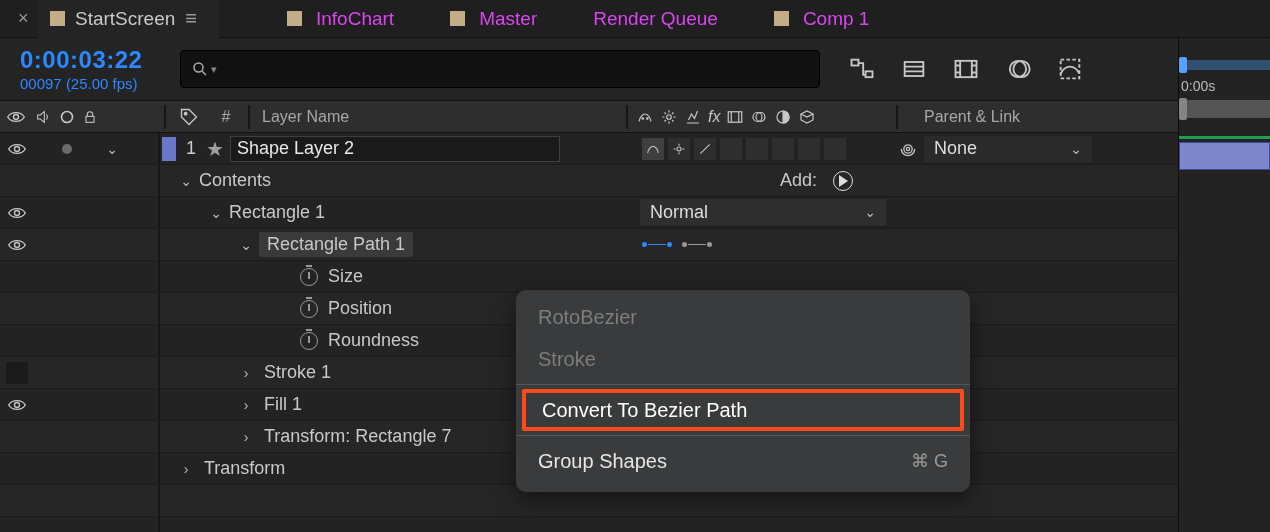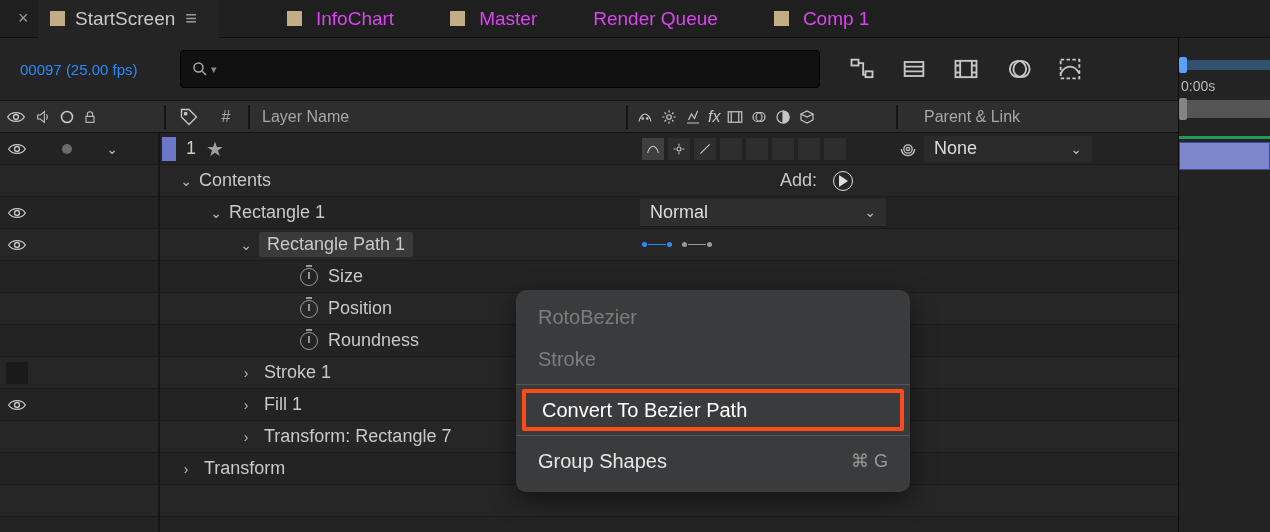--- a/index.html
+++ b/index.html
@@ -63,21 +63,21 @@
   .parent-dd { display:flex; align-items:center; justify-content:space-between; background:#2a2a2a; width:168px; height:26px; padding:0 10px; color:#ddd; font-size:18px; margin-left:6px;gap:6px;}
   .chev-down { font-size:14px; color:#bbb;}
   .switch-cell { display:flex; align-items:center; gap:4px; padding-left:4px; height:100%;}
   .sw-box { width:22px; height:22px; display:flex; align-items:center; justify-content:center; background:#2e2e2e;}
   .sw-box.selected { background:#3f3f3f; }
   .spiral { width:20px; height:20px;}
   .add-row { position:absolute; left:780px; display:flex; align-items:center; gap:16px; color:#c8c8c8; font-size:18px;}
   .add-play { width:0; height:0; border-left:9px solid #ddd; border-top:6px solid transparent; border-bottom:6px solid transparent; }
   .add-circle { width:20px; height:20px; border:1.8px solid #ddd; border-radius:50%; display:flex; align-items:center; justify-content:center;}
   
-  .ctxmenu { position:absolute; left:516px; top:290px; width:394px; background:#3a3b3c; border-radius:10px; box-shadow:0 8px 24px rgba(0,0,0,0.5); padding:6px 0 10px; z-index:50;}
+  .ctxmenu { position:absolute; left:516px; top:290px; width:454px; background:#3a3b3c; border-radius:10px; box-shadow:0 8px 24px rgba(0,0,0,0.5); padding:6px 0 10px; z-index:50;}
   .ctxmenu .item { display:flex; align-items:center; justify-content:space-between; height:42px; padding:0 22px; font-size:20px; color:#e5e5e5;}
   .ctxmenu .item.disabled { color:#7d7d7d; }
   .ctxmenu .sep-line { height:1px; background:#555; margin:4px 0;}
   .ctxmenu .item.highlight { border:4px solid #ff4a1c; border-radius:2px; margin:2px 6px; padding:0 16px; background:#3a3b3c; color:#fff;}
   .shortcut { color:#9a9a9a; font-size:18px;}
   .pathglyph { display:flex; align-items:center; gap:10px; margin-left:4px;}
   .pg { display:flex; align-items:center;}
   .pg .dot { width:5px; height:5px; background:#2b89ff; border-radius:50%;}
   .pg .line { width:18px; height:1.5px; background:#2b89ff; margin:0 1px;}
   svg { display:block; }
@@ -109,20 +109,21 @@
         <span>Render Queue</span>
       </div>
     <div class="tab-item">
         <span class="sq"></span>
         <span>Comp 1</span>
       </div>
   </div>
 
   <div class="timecode-row">
     <div class="time-block">
+      <span class="tc-main">0:00:03:22</span>
       <span class="tc-sub">00097 (25.00 fps)</span>
     </div>
     <div class="search">
       <svg viewBox="0 0 24 24">
           <circle cx="10" cy="10" r="6"></circle>
           <line x1="15" y1="15" x2="20" y2="20"></line>
         </svg>
       <span style="color:#888; font-size:11px; margin-left:2px;">▾</span>
     </div>
     <div class="icons-right">
@@ -257,20 +258,23 @@
               <circle cx="7" cy="7" r="5" fill="#6b6b6b"></circle>
             </svg>
           </span>
         <span style="width:18px;"></span>
         <span class="chev">⌄</span>
       </div>
       <div class="l2" style="width:478px;">
         <span class="row1-color"></span>
         <span style="width:30px; text-align:center; color:#ccc;">1</span>
         <span class="star">★</span>
+        <div class="layer-name-edit">
+            <span>Shape Layer 2</span>
+          </div>
       </div>
       <div class="switch-cell" style="width:260px;">
         <span class="sw-box selected">
             <svg width="16" height="16" class="hicon" viewBox="0 0 24 24">
               <path d="M4 18c1-6 5-10 8-10s7 4 8 10"></path>
             </svg>
           </span>
         <span class="sw-box">
             <svg width="16" height="16" class="hicon" viewBox="0 0 24 24">
               <circle cx="12" cy="12" r="3"></circle>

